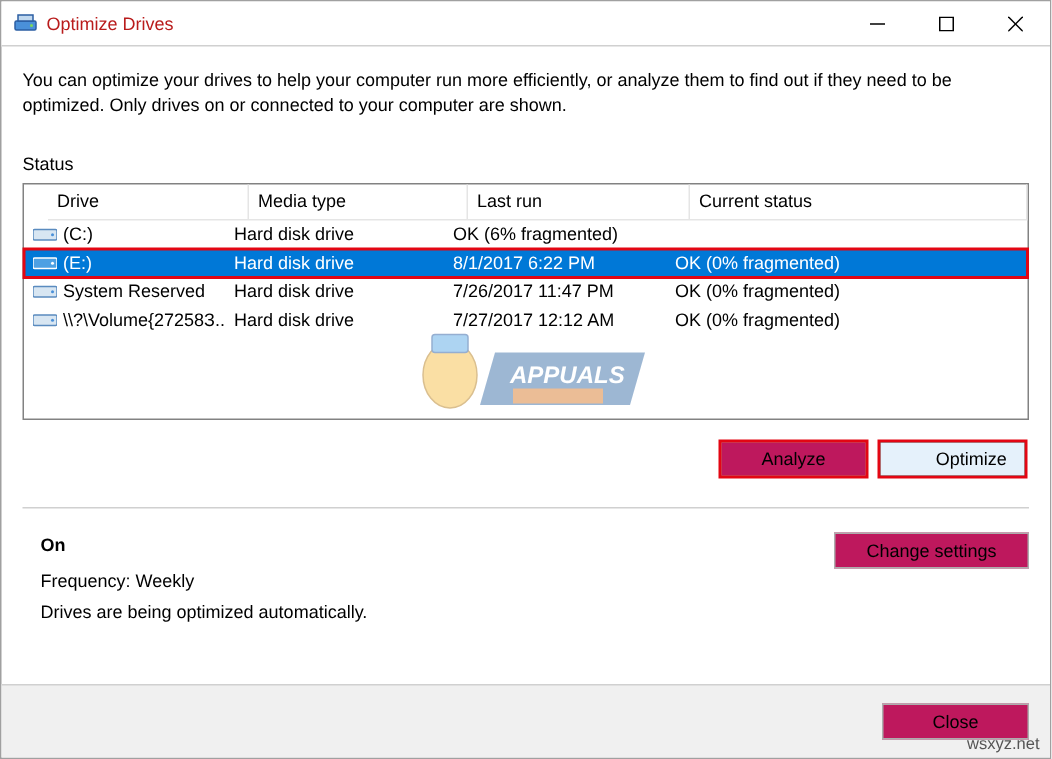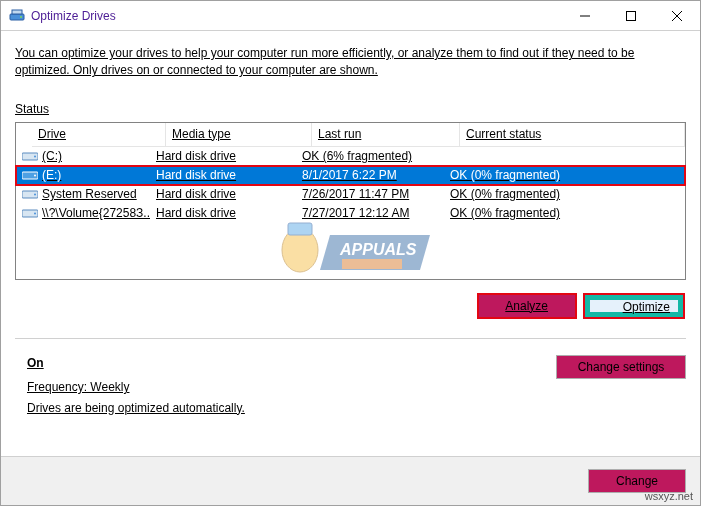--- a/index.html
+++ b/index.html
@@ -1,40 +1,40 @@
 <!DOCTYPE html>
 <html><head>
 <meta charset="utf-8">
 <style>
 * { box-sizing: border-box; margin: 0; padding: 0; font-family: "Segoe UI", Tahoma, sans-serif; }
 body { background: #fff; width: 701px; height: 506px; overflow: hidden; position: relative; }
 .window { width: 701px; height: 506px; border: 1px solid #a0a0a0; background: #fff; display: flex; flex-direction: column; }
 .titlebar { height: 30px; background: #fff; display: flex; align-items: center; border-bottom: 1px solid #d0d0d0; }
 .titlebar .icon { width: 16px; height: 16px; margin: 0 6px 0 8px; }
-.titlebar .title { font-size: 12px; flex: 1; color: #4c1d95; }
+.titlebar .title { font-size: 12px; flex: 1; color: #b91c1c; }
 .titlebar .ctrl { width: 46px; height: 30px; display: flex; align-items: center; justify-content: center; color: #000; }
-.content { padding: 14px 14px 0 14px; flex: 1; display: flex; flex-direction: column; font-size: 12px; color: #000; text-decoration: underline; }
+.content { padding: 14px 14px 0 14px; flex: 1; display: flex; flex-direction: column; font-size: 12px; color: #000; }
 .desc { line-height: 1.45; margin-bottom: 22px; }
 .section-label { margin-bottom: 6px; }
 .list { border: 1px solid #828282; height: 158px; background: #fff; position: relative; }
 .list-header { display: flex; height: 24px; border-bottom: 1px solid #e5e5e5; margin-left: 16px; }
 .hcell { font-size: 12px; padding: 4px 6px; border-right: 1px solid #e5e5e5; white-space: nowrap; overflow: hidden; }
 .c-drive { width: 134px; }
 .c-media { width: 146px; }
 .c-last  { width: 148px; }
 .c-stat  { flex: 1; }
 .row { display: flex; height: 19px; align-items: center; font-size: 12px; }
 .row .cell { padding: 0 6px; white-space: nowrap; overflow: hidden; }
 .row .c-drive { display: flex; align-items: center; gap: 4px; }
 .row.selected { background: #0078d7; color: #fff; }
 .drv-icon { width: 16px; height: 12px; flex-shrink: 0; }
 .redbox { outline: 2px solid #e30613; outline-offset: -1px; }
 .btnrow { display: flex; justify-content: flex-end; gap: 8px; padding: 14px 2px 20px 0; }
 button { font-family: inherit; font-size: 12px; height: 24px; padding: 0 8px; background: #be185d; border: 1px solid #adadad; min-width: 98px; }
-button.primary { background: #e5f1fb; border: 6px solid #14b8a6; padding-left: 33px; }
+button.primary { background: #e5f1fb; border: 1px solid #14b8a6; padding-left: 33px; }
 .divider { border-top: 1px solid #d0d0d0; margin: 0 0 14px 0; }
 .sched-block { margin-bottom: 16px; }
 .sched-body { display: flex; padding-left: 12px; gap: 20px; }
 .sched-text { flex: 1; line-height: 1.7; }
 .sched-text .on { font-weight: 600; margin-bottom: 4px; }
 .sched-btnwrap { padding-top: 2px; }
 button.wide { min-width: 130px; }
 .footer { border-top: 1px solid #d0d0d0; padding: 12px 14px; display: flex; justify-content: flex-end; background: #f0f0f0; }
 .watermark { position: absolute; bottom: 4px; right: 8px; font-size: 11px; color: #555; pointer-events: none; }
 .wm-logo { position: absolute; left: 270px; top: 215px; pointer-events: none; opacity: 0.55; }
@@ -153,21 +153,21 @@
         </div>
         <div class="sched-btnwrap">
           <button class="wide">Change settings</button>
         </div>
       </div>
     </div>
 
   </div>
 
   <div class="footer">
-    <button>Change</button>
+    <button>Close</button>
   </div>
 
 </div>
 
 <svg class="wm-logo" width="170" height="70">
   <g opacity="0.9">
     <ellipse cx="30" cy="35" rx="18" ry="22" fill="#f5c04a" stroke="#b57f1e"></ellipse>
     <rect x="18" y="8" width="24" height="12" rx="2" fill="#5aa9e6" stroke="#2b5ea3"></rect>
     <path d="M60 20 L160 20 L150 55 L50 55 Z" fill="#3b6fa8"></path>
     <text x="70" y="40" font-size="16" font-weight="700" font-style="italic" fill="#fff">APPUALS</text>

